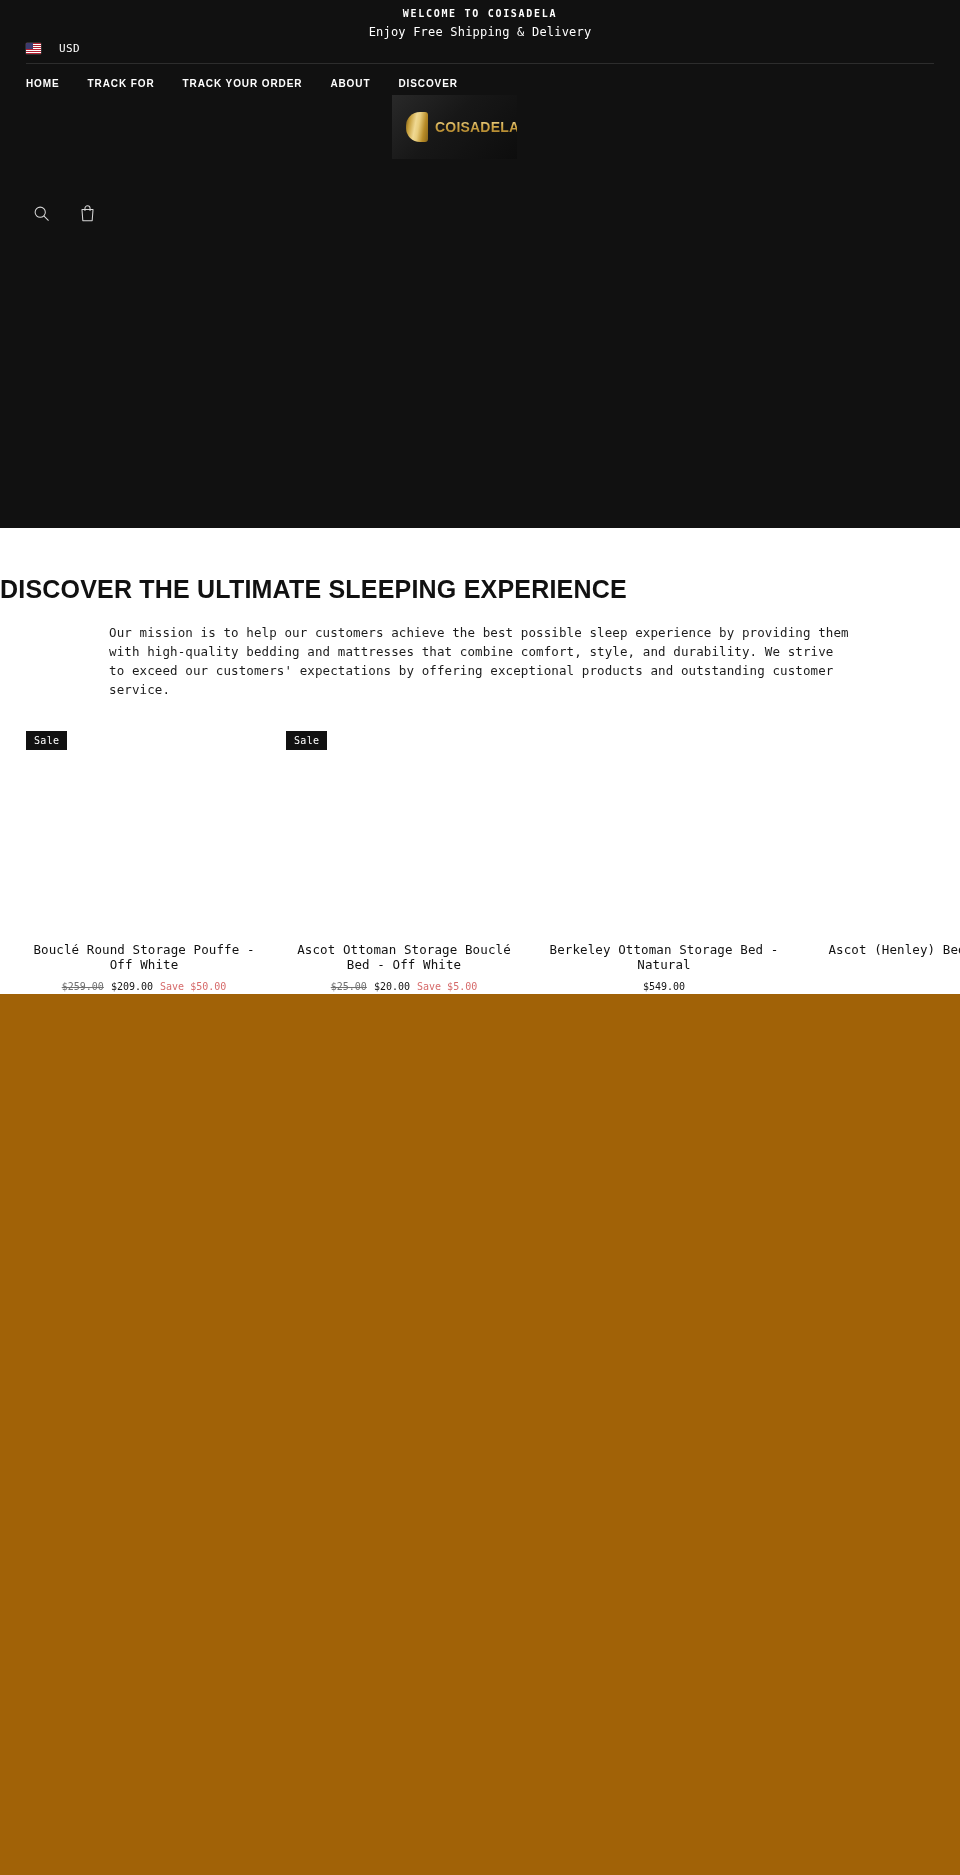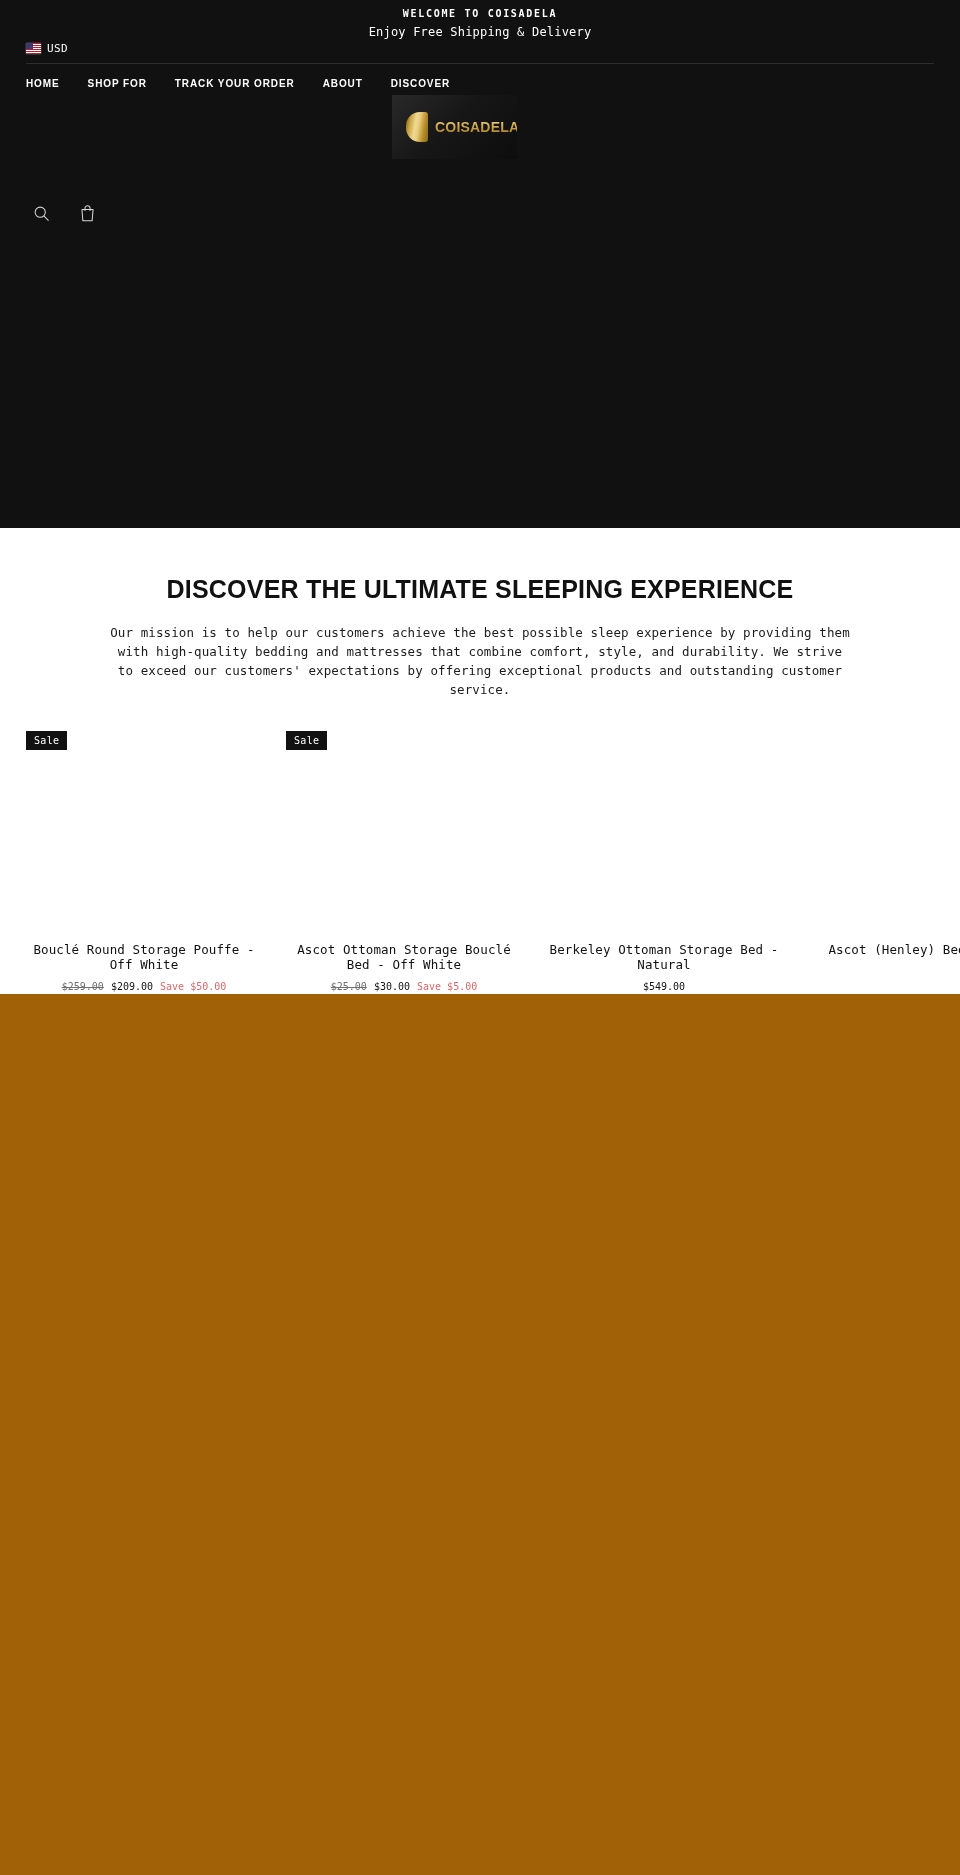--- a/index.html
+++ b/index.html
@@ -54,21 +54,21 @@
     color: #ffffff;
   }
 
   
   .currency-row {
     position: absolute;
     top: 38px;
     left: 26px;
     display: flex;
     align-items: center;
-    gap: 6px;
+    gap: 18px;
     height: 20px;
   }
   .flag-icon {
     width: 15px;
     height: 11px;
     border-radius: 1px;
     position: relative;
     overflow: hidden;
     background: #b22234;
     display: block;
@@ -195,21 +195,20 @@
   .content {
     position: absolute;
     top: 528px;
     left: 0;
     width: 960px;
     background: #ffffff;
   }
 
   .section-hero {
     padding-top: 46px;
-    text-align: center;
   }
   .hero-title {
     font-family: "Liberation Sans", sans-serif;
     font-size: 25px;
     font-weight: 700;
     letter-spacing: 0.2px;
     color: #111111;
     line-height: 30px;
   }
   .hero-para {
@@ -312,21 +311,21 @@
         <span class="stripes"></span>
         <span class="canton"></span>
       </span>
       <span class="currency-label">USD</span>
     </div>
 
     <div class="header-divider"></div>
 
     <nav class="mainnav">
       <a class="nav-item">HOME</a>
-      <a class="nav-item">SHOP FOR</a>
+      <a class="nav-item">TRACK FOR</a>
       <a class="nav-item">TRACK YOUR ORDER</a>
       <a class="nav-item">ABOUT</a>
       <a class="nav-item">DISCOVER</a>
     </nav>
 
     <div class="logo-wrap">
       <span class="logo-mark"></span>
       <span class="logo-text">COISADELA</span>
     </div>
 
@@ -372,21 +371,21 @@
       </div>
 
       <div class="product-card">
         <div class="product-media">
           <span class="sale-badge">Sale</span>
         </div>
         <div class="product-info">
           <div class="product-title">Ascot Ottoman Storage Bouclé Bed - Off White</div>
           <div class="product-prices">
             <span class="price-compare">$25.00</span>
-            <span class="price-current">$30.00</span>
+            <span class="price-current">$20.00</span>
             <span class="price-save">Save $5.00</span>
           </div>
         </div>
       </div>
 
       <div class="product-card">
         <div class="product-media"></div>
         <div class="product-info">
           <div class="product-title">Berkeley Ottoman Storage Bed - Natural</div>
           <div class="product-prices">

